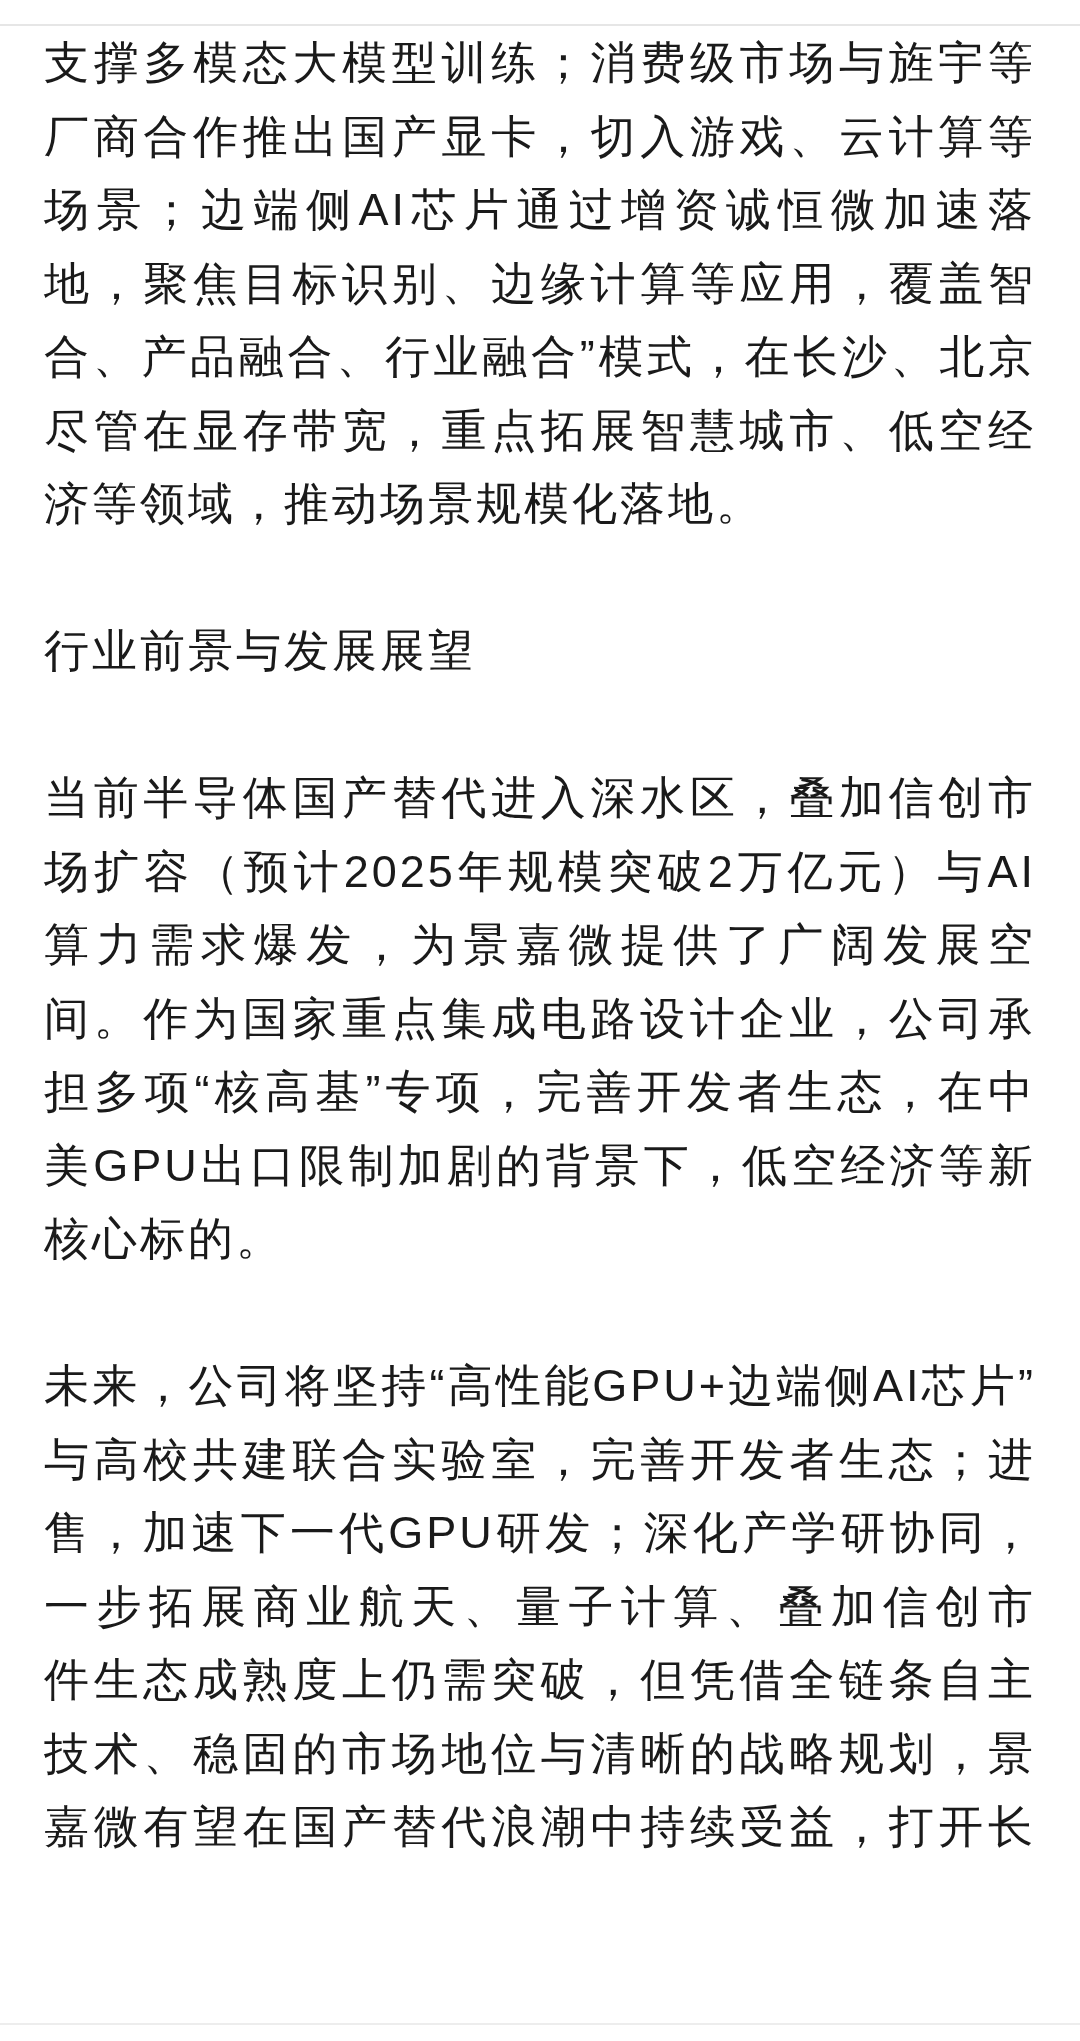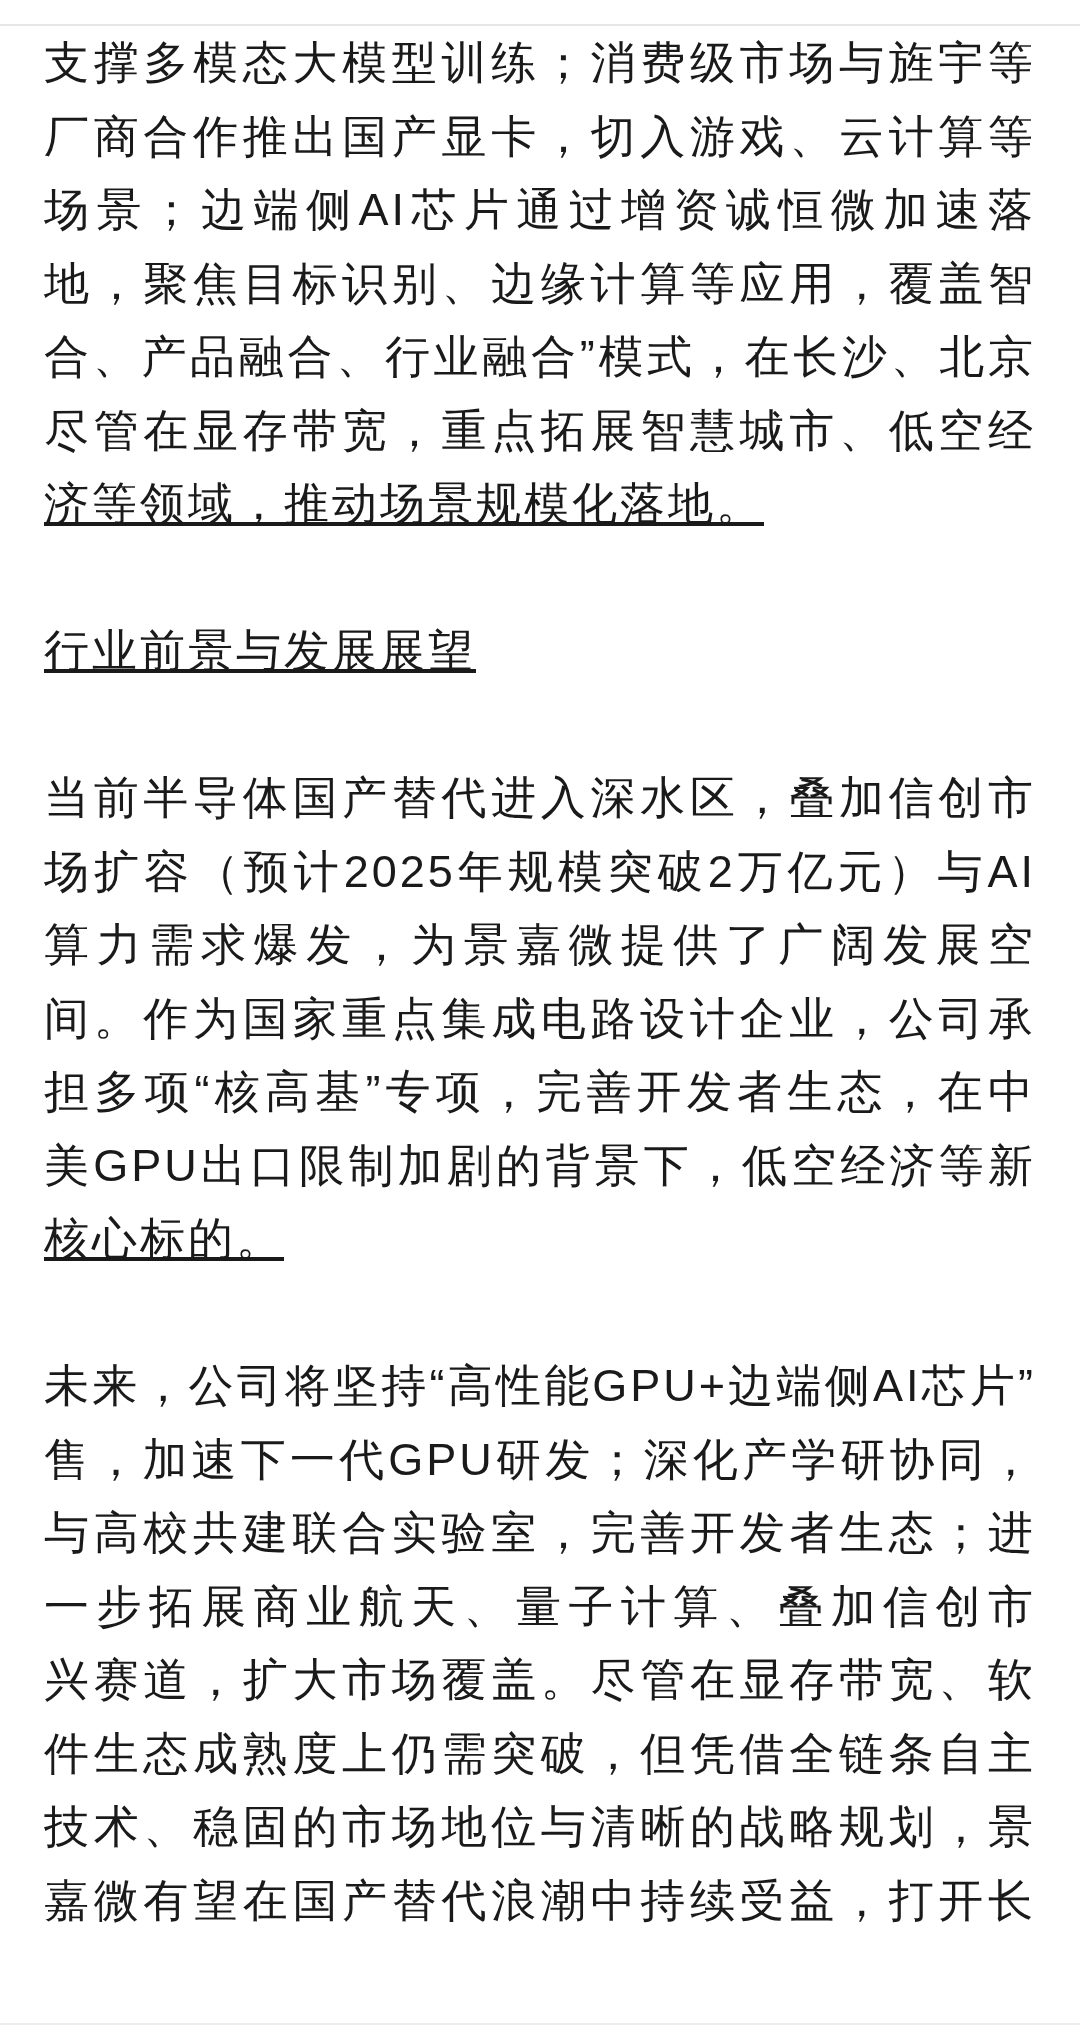--- a/index.html
+++ b/index.html
@@ -30,21 +30,21 @@
     color: #1a1a1a;
     font-size: 45px;
     line-height: 73.5px;
     letter-spacing: 3px;
     font-weight: 400;
   }
   .line { height: 73.5px; overflow: visible; }
   
   .line.j { text-align: justify; text-align-last: justify; }
   
-  .line.l { text-align: left; text-align-last: left; text-decoration: underline; }
+  .line.l { text-align: left; text-align-last: left; }
   .spacer { height: 73.5px; }
 </style>
 </head>
 <body>
 
 <div class="divider top"></div>
 <div class="divider bottom"></div>
 
 <div class="article">
 
@@ -71,22 +71,21 @@
     <div class="line j">间。作为国家重点集成电路设计企业，公司承</div>
     <div class="line j">担多项“核高基”专项，完善开发者生态，在中</div>
     <div class="line j">美GPU出口限制加剧的背景下，低空经济等新</div>
     <div class="line l">核心标的。</div>
   </div>
 
   <div class="spacer"></div>
 
   <div>
     <div class="line j">未来，公司将坚持“高性能GPU+边端侧AI芯片”</div>
+    <div class="line j">与高校共建联合实验室，完善开发者生态；进</div>
     <div class="line j">售，加速下一代GPU研发；深化产学研协同，</div>
-    <div class="line j">与高校共建联合实验室，完善开发者生态；进</div>
     <div class="line j">一步拓展商业航天、量子计算、叠加信创市</div>
-    <div class="line j">兴赛道，扩大市场覆盖。尽管在显存带宽、软</div>
     <div class="line j">件生态成熟度上仍需突破，但凭借全链条自主</div>
     <div class="line j">技术、稳固的市场地位与清晰的战略规划，景</div>
     <div class="line j">嘉微有望在国产替代浪潮中持续受益，打开长</div>
   </div>
 
 </div>
 
 </body></html>

